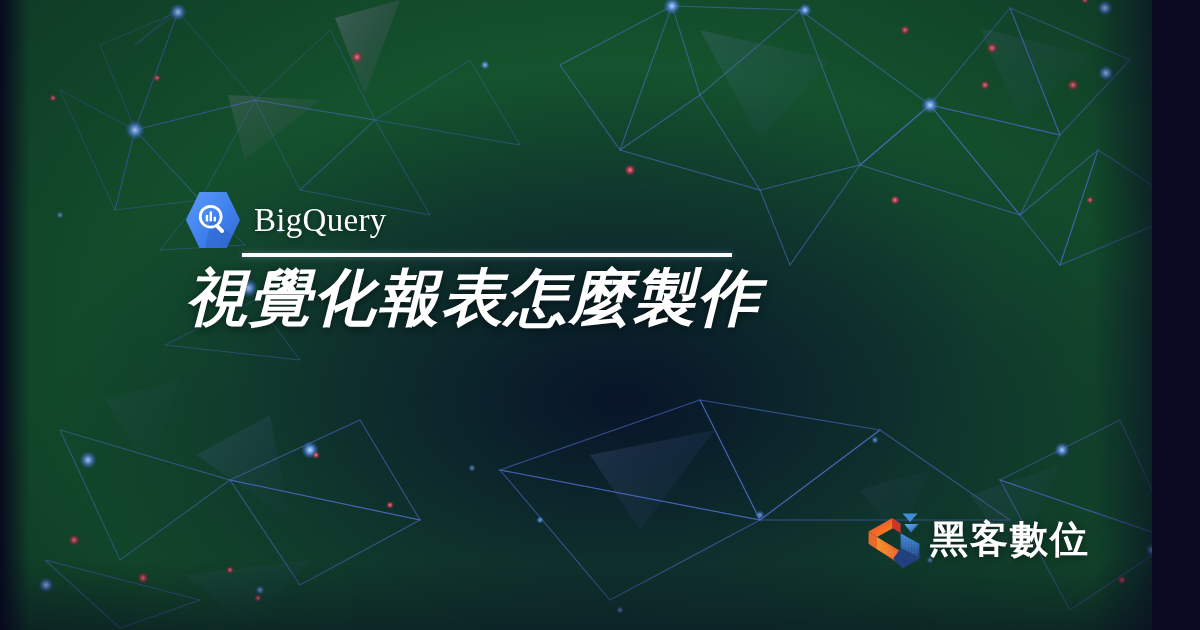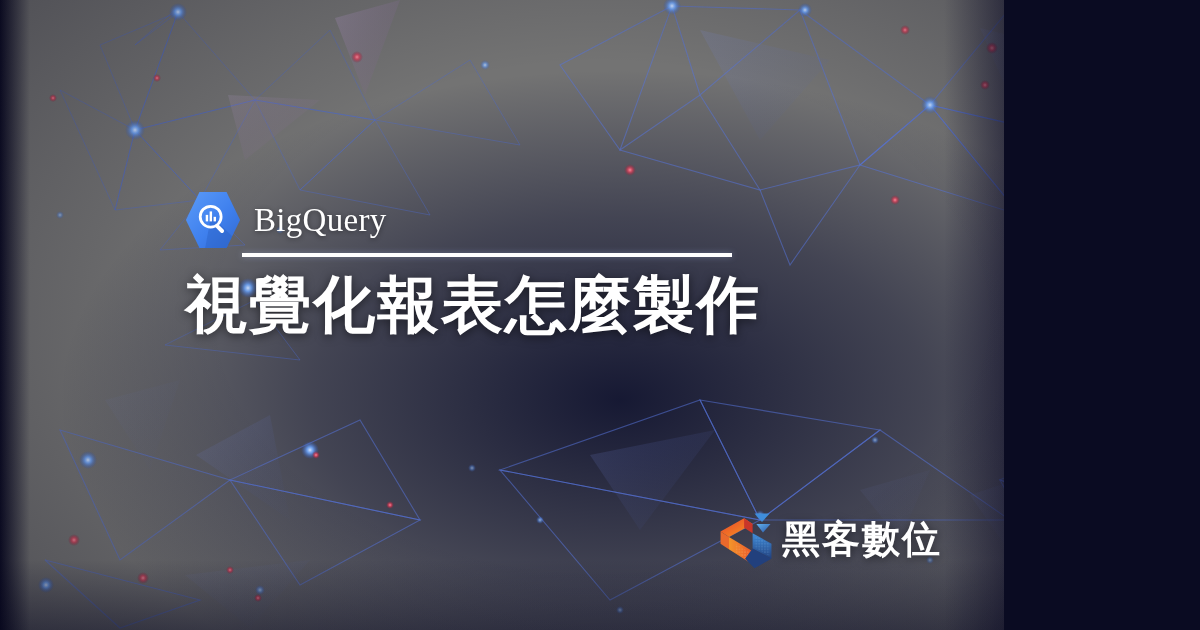--- a/index.html
+++ b/index.html
@@ -2,25 +2,25 @@
 <html><head>
 <meta charset="utf-8">
 <style>
   html, body {
     margin: 0;
     padding: 0;
     background: #0a0b22;
   }
   #banner {
     position: relative;
-    width: 1004px;
+    width: 1152px;
     height: 630px;
     overflow: hidden;
     font-family: "Liberation Sans", sans-serif;
-    background: #737373;
+    background: #14532d;
   }
   
   .bg-base {
     position: absolute;
     inset: 0;
     background:
       radial-gradient(ellipse 620px 430px at 300px 30px,  rgba(122,46,120,0.95) 0%, rgba(95,40,110,0.55) 38%, rgba(40,27,85,0.18) 68%, rgba(13,17,54,0) 100%),
       radial-gradient(ellipse 420px 330px at 90px 250px,  rgba(70,40,120,0.70) 0%, rgba(40,30,95,0.35) 45%, rgba(13,17,54,0) 100%),
       radial-gradient(ellipse 520px 400px at 1180px 620px, rgba(82,38,92,0.55) 0%, rgba(45,28,78,0.25) 50%, rgba(13,17,54,0) 100%),
       radial-gradient(ellipse 480px 420px at 60px 520px,  rgba(38,56,140,0.68) 0%, rgba(25,38,105,0.32) 50%, rgba(13,17,54,0) 100%),
@@ -78,29 +78,30 @@
   }
   .rule {
     margin-left: 57px;
     width: 490px;
     height: 4px;
     background: #ffffff;
     margin-top: 3px;
     box-shadow: 0 0 6px rgba(180,200,255,0.35);
   }
   .headline {
-    margin-top: 15px;
+    margin-top: 8px;
     font-family: "Liberation Sans", "DejaVu Sans", sans-serif;
     font-weight: 700;
     font-size: 62px;
     line-height: 1.05;
     color: #ffffff;
     letter-spacing: 2px;
     white-space: nowrap;
     text-shadow: 0 2px 10px rgba(0,0,0,0.55);
+    font-style: italic;
   }
 
   
   .footer-brand {
     position: absolute;
     right: 62px;
     bottom: 58px;
     display: flex;
     align-items: center;
     gap: 3px;

